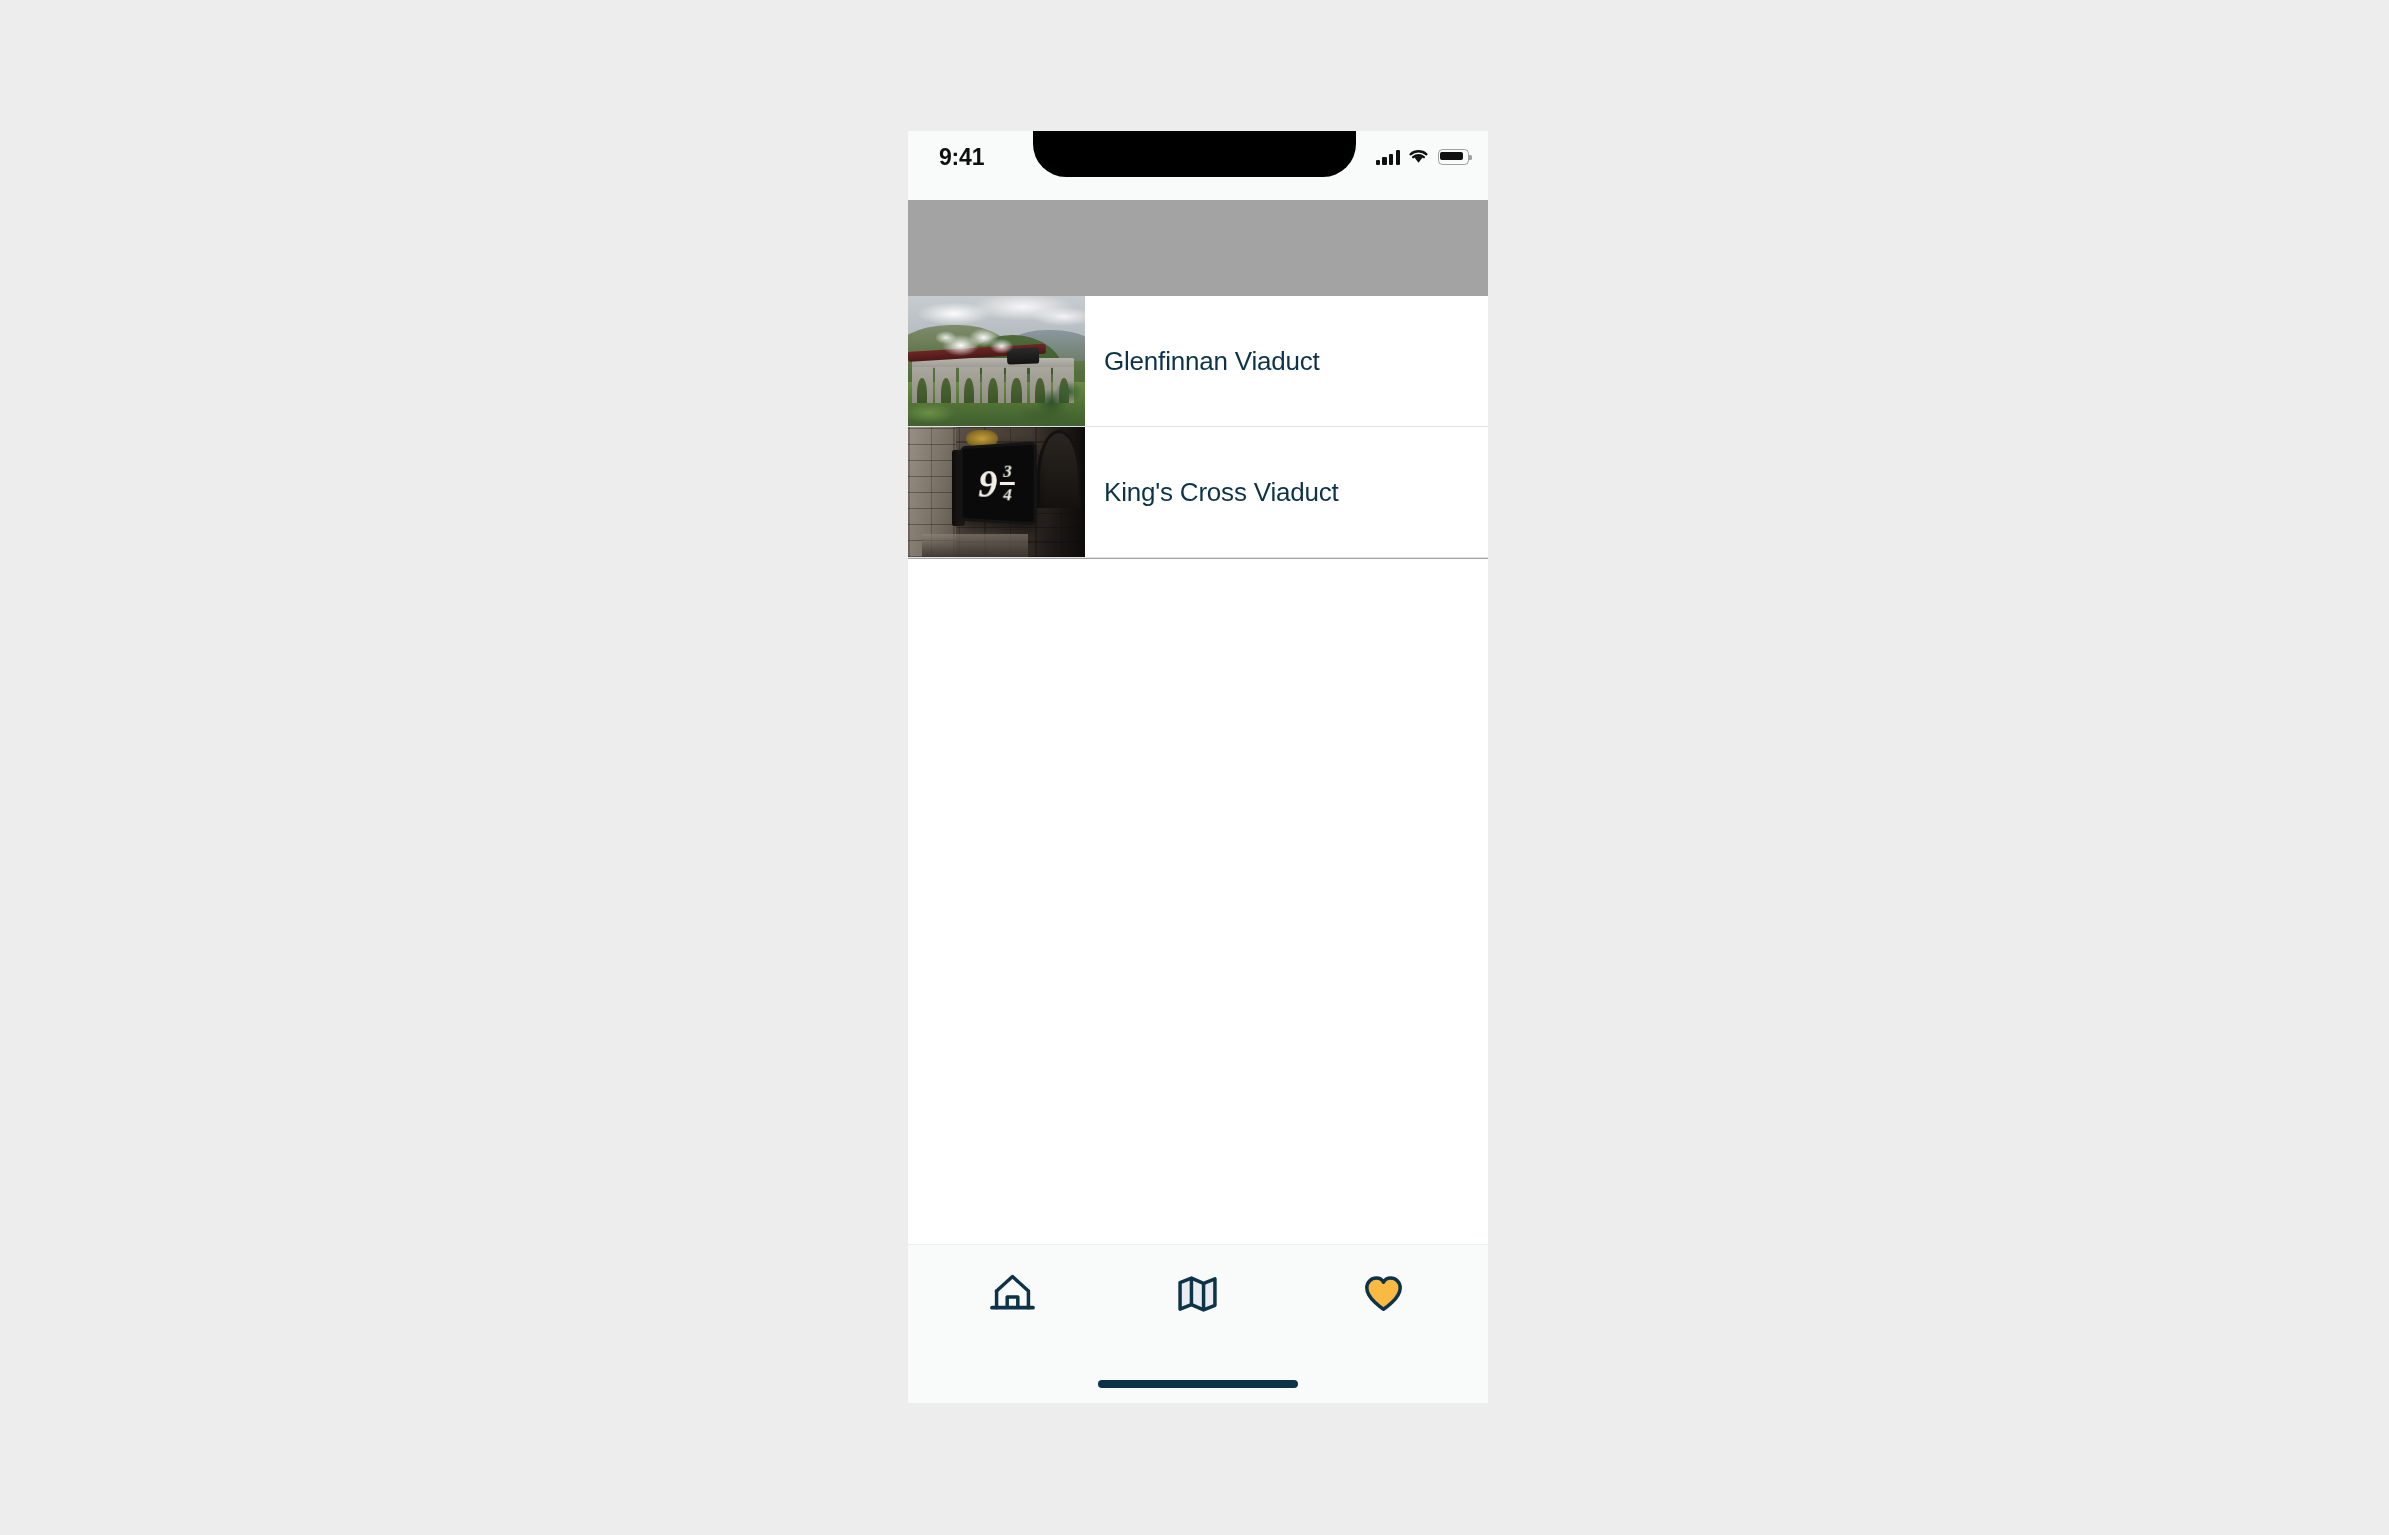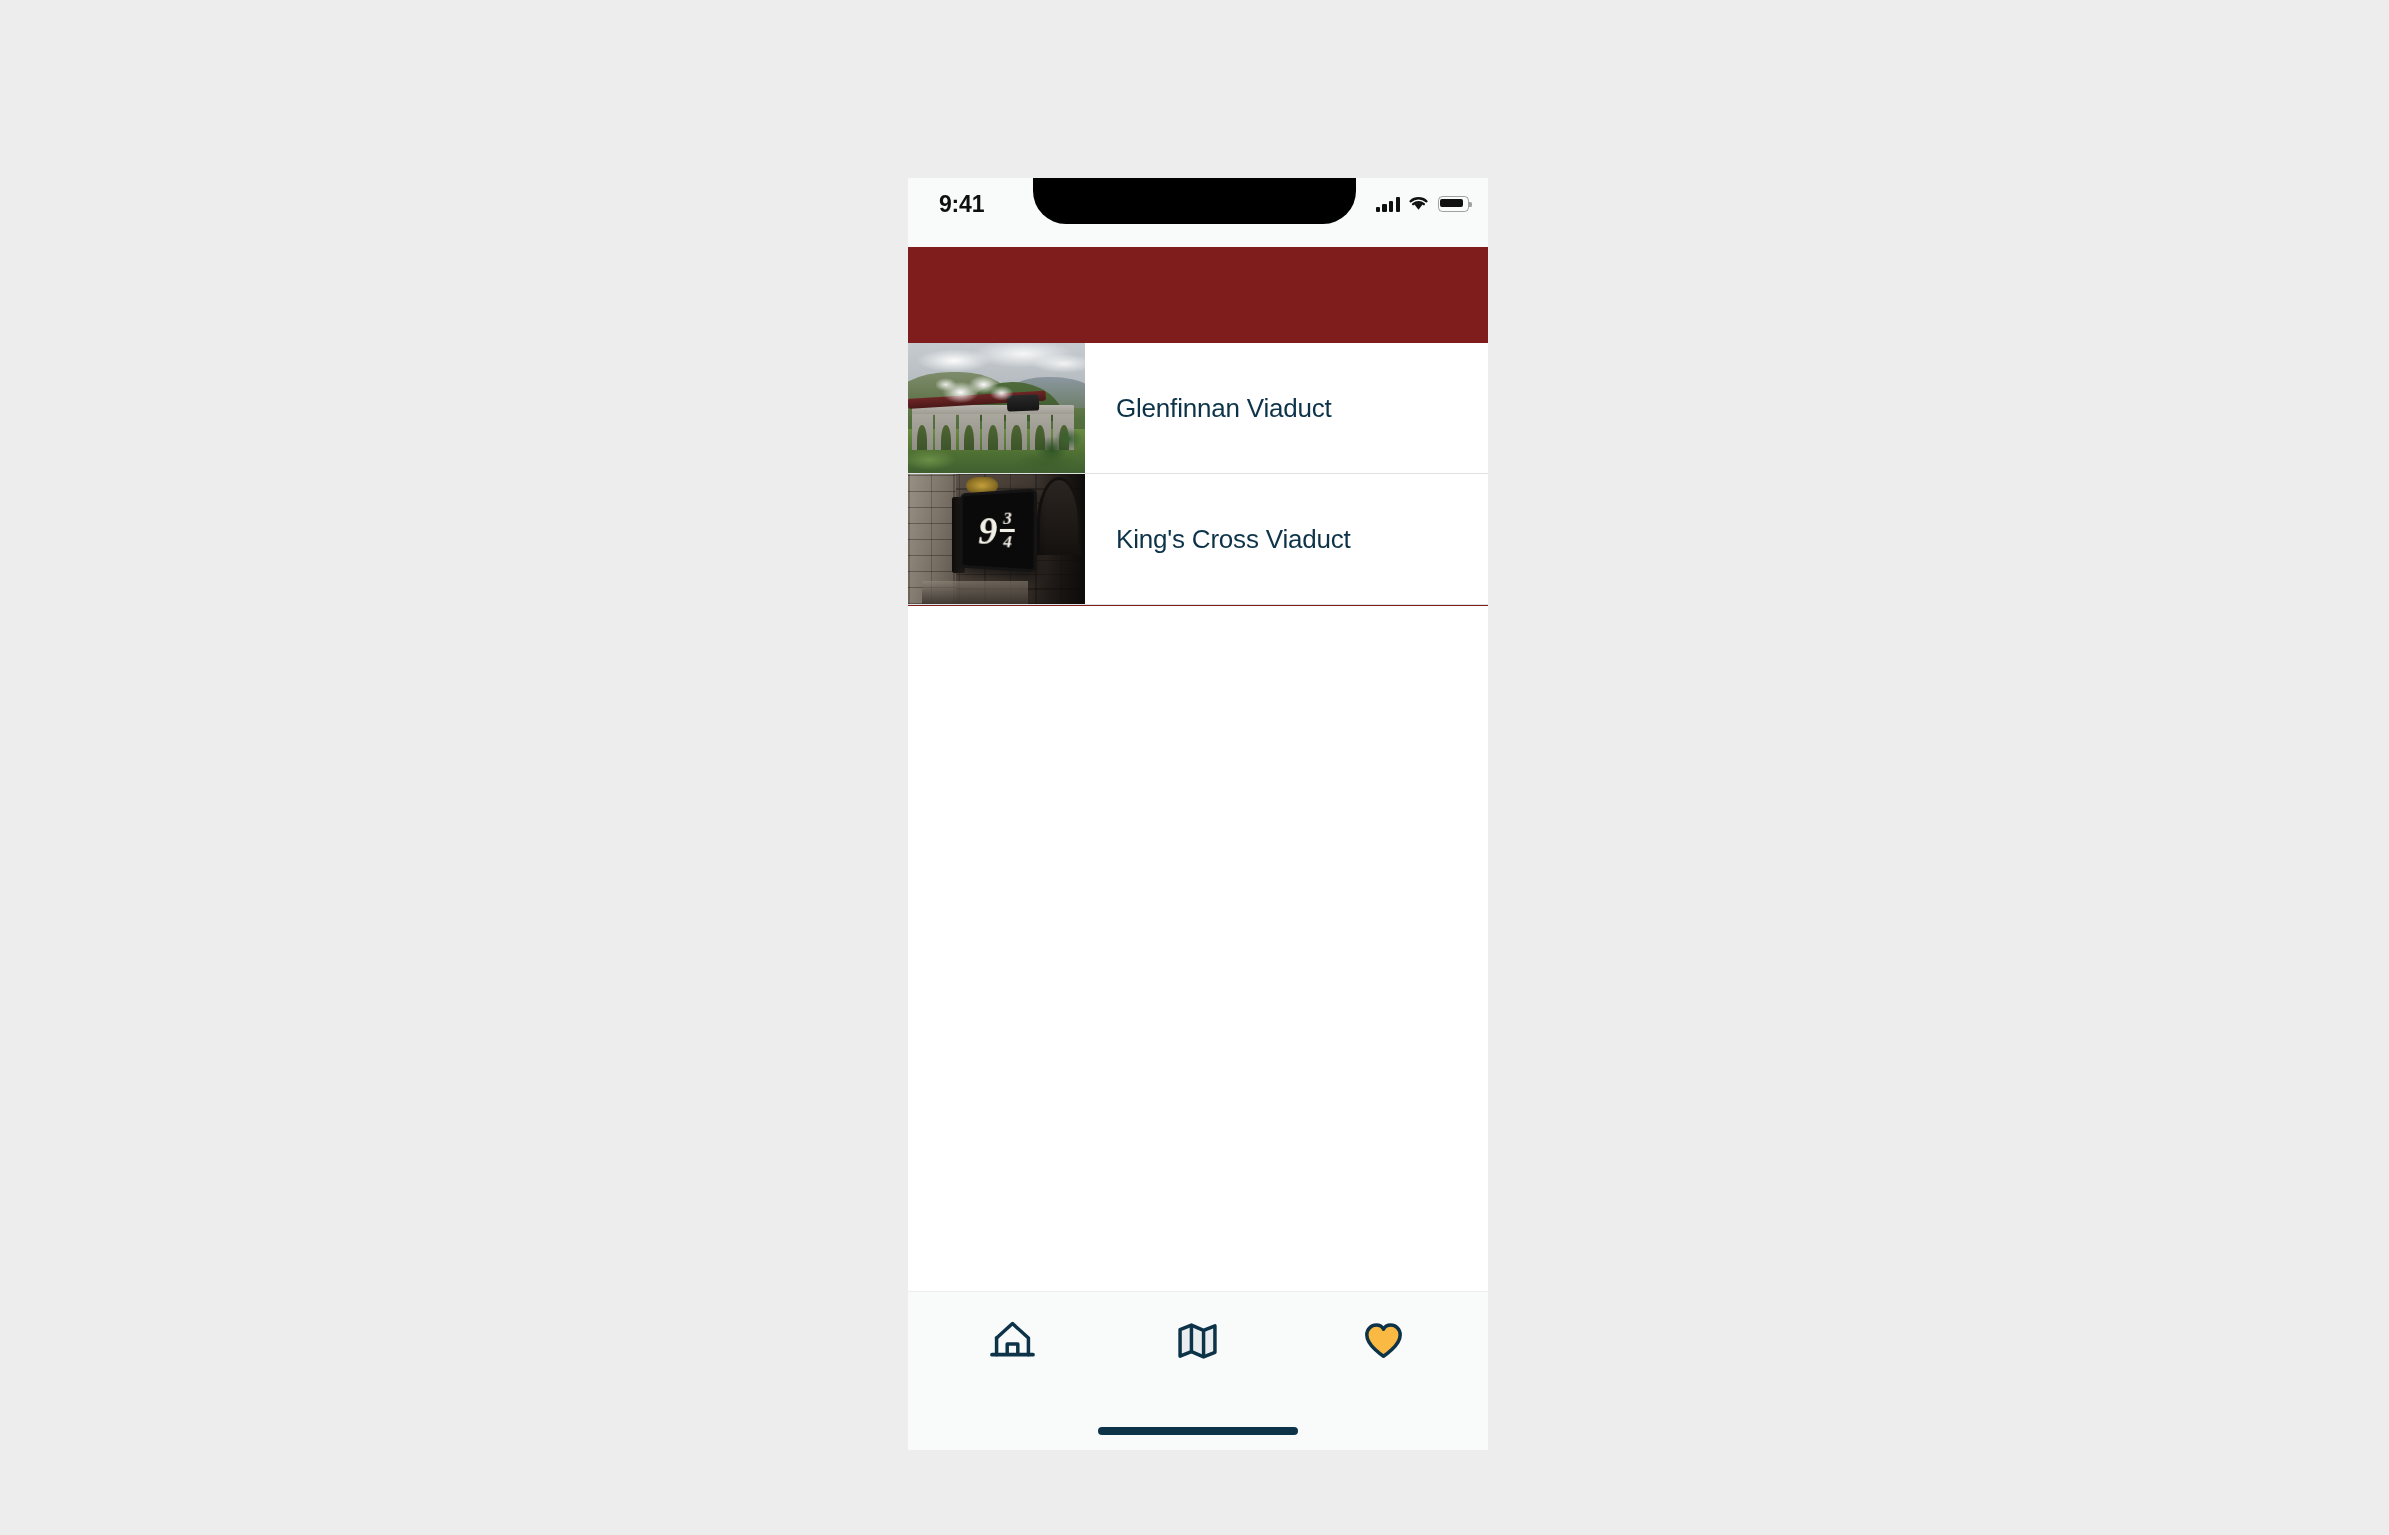--- a/index.html
+++ b/index.html
@@ -19,23 +19,22 @@
     background: #ededed;
   }
 
   
   .phone {
     position: absolute;
     left: 908px;
     top: 131px;
     width: 580px;
     height: 1272px;
-    background: #7f1d1d;
+    background: #a3a3a3;
     overflow: hidden;
-    margin-top: 47px;
   }
 
   
   .statusbar {
     position: absolute;
     left: 0;
     top: 0;
     width: 580px;
     height: 69px;
     background: #f9fafa;
@@ -157,21 +156,21 @@
     position: relative;
     width: 177px;
     height: 130px;
     flex: 0 0 177px;
     overflow: hidden;
     background: #cfd6cc;
   }
   .row-label {
     font-size: 26px;
     color: #0d3349;
-    padding-left: 31px;
+    padding-left: 19px;
     letter-spacing: -0.2px;
     font-family: "Liberation Sans", sans-serif;
   }
 
   
   .viaduct {
     position: absolute;
     inset: 0;
     background:
       linear-gradient(180deg, #c8ccd1 0%, #b9bfc4 18%, #9fa9a3 26%, #6f8256 40%, #55703f 58%, #4a6a35 75%, #3f6030 100%);

